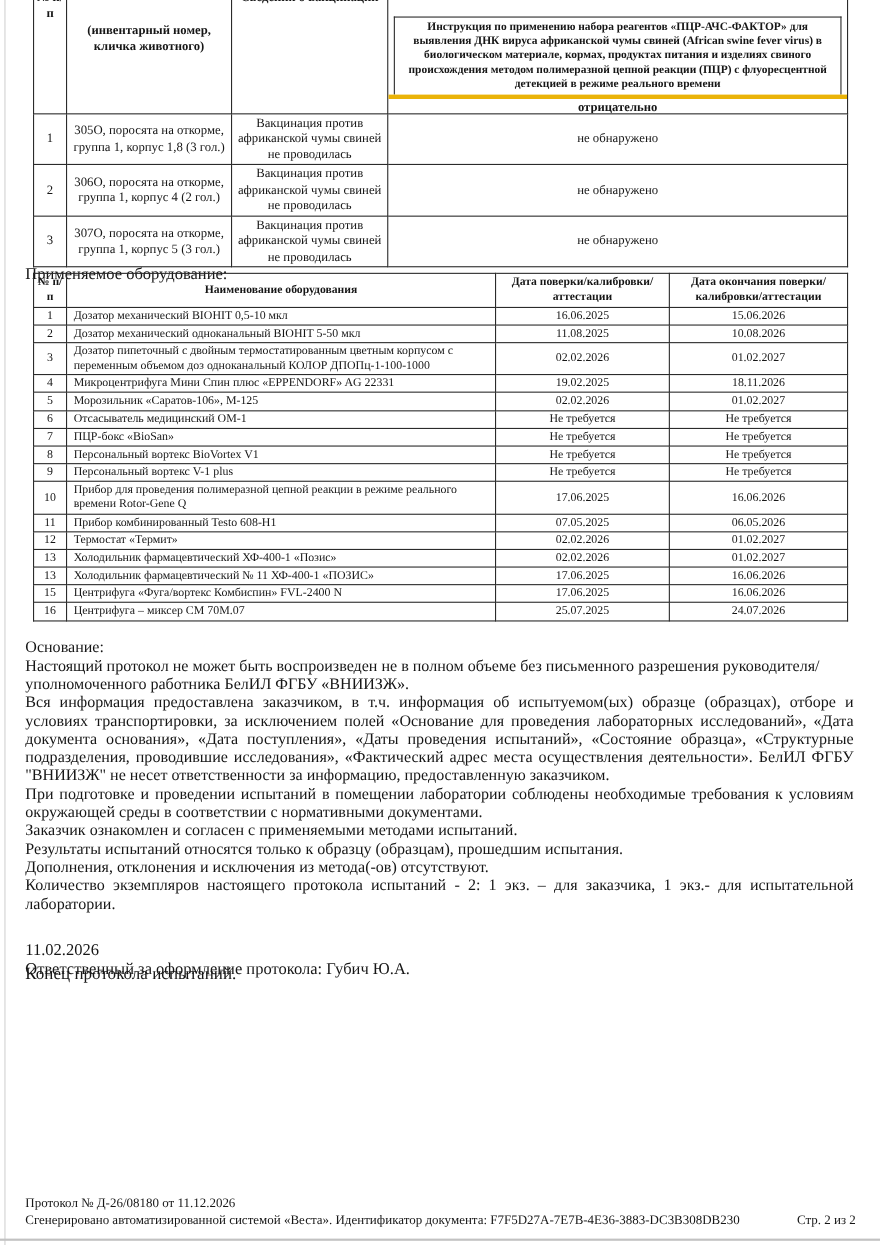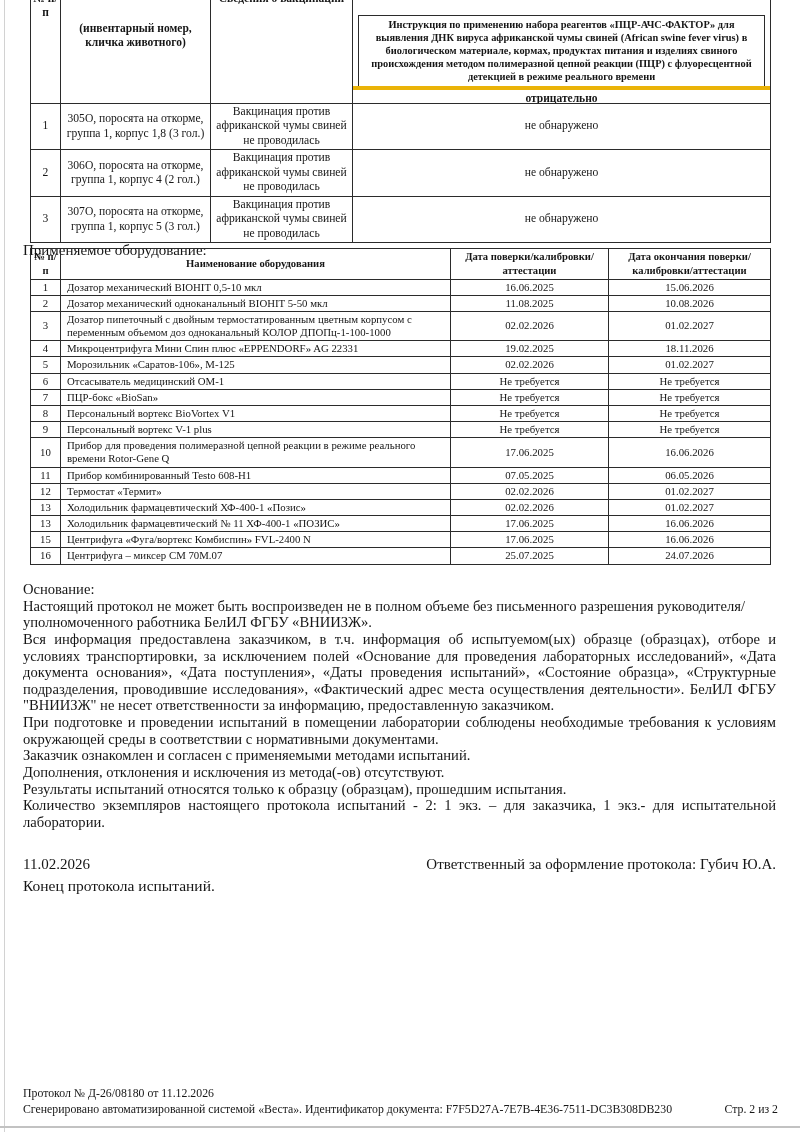--- a/index.html
+++ b/index.html
@@ -32,21 +32,21 @@
   .t2 td.name{text-align:left;padding-left:6px;}
   .t2 tr{height:16px;}
 
   
   .notes{position:absolute;left:23px;top:581px;width:753px;font-size:14.6px;line-height:1.14;}
   .notes p{margin:0;}
   .just{text-align:justify;}
 
   
   .signoff{position:absolute;left:23px;top:856px;width:753px;display:flex;
-           justify-content:space-between;font-size:15px;}
+           justify-content:flex-end;font-size:15px;flex-direction:column;}
   .endline{position:absolute;left:23px;top:877px;font-size:15.5px;}
 
   
   .footer{position:absolute;left:23px;top:1086px;width:755px;font-size:11.8px;line-height:1.25;}
   .footer-row2{display:flex;justify-content:space-between;margin-top:1px;}
 </style>
 </head>
 <body>
 
 <div class="page">
@@ -220,31 +220,31 @@
         </tr>
   </tbody>
     </table>
 
   <div class="notes">
     <p>Основание:</p>
     <p>Настоящий протокол не может быть воспроизведен не в полном объеме без письменного разрешения руководителя/уполномоченного работника БелИЛ ФГБУ «ВНИИЗЖ».</p>
     <p class="just">Вся информация предоставлена заказчиком, в т.ч. информация об испытуемом(ых) образце (образцах), отборе и условиях транспортировки, за исключением полей «Основание для проведения лабораторных исследований», «Дата документа основания», «Дата поступления», «Даты проведения испытаний», «Состояние образца», «Структурные подразделения, проводившие исследования», «Фактический адрес места осуществления деятельности». БелИЛ ФГБУ "ВНИИЗЖ" не несет ответственности за информацию, предоставленную заказчиком.</p>
     <p class="just">При подготовке и проведении испытаний в помещении лаборатории соблюдены необходимые требования к условиям окружающей среды в соответствии с нормативными документами.</p>
     <p>Заказчик ознакомлен и согласен с применяемыми методами испытаний.</p>
+    <p>Результаты испытаний относятся только к образцу (образцам), прошедшим испытания.</p>
     <p>Дополнения, отклонения и исключения из метода(-ов) отсутствуют.</p>
-    <p>Результаты испытаний относятся только к образцу (образцам), прошедшим испытания.</p>
     <p class="just">Количество экземпляров настоящего протокола испытаний - 2: 1 экз. – для заказчика, 1 экз.- для испытательной лаборатории.</p>
   </div>
 
   <div class="signoff">
     <span>11.02.2026</span>
     <span>Ответственный за оформление протокола: Губич Ю.А.</span>
   </div>
   <div class="endline">Конец протокола испытаний.</div>
 
   <div class="footer">
     <div>Протокол № Д-26/08180 от 11.12.2026</div>
     <div class="footer-row2">
-      <span>Сгенерировано автоматизированной системой «Веста». Идентификатор документа: F7F5D27A-7E7B-4E36-7511-DC3B308DB230</span>
+      <span>Сгенерировано автоматизированной системой «Веста». Идентификатор документа: F7F5D27A-7E7B-4E36-3883-DC3B308DB230</span>
       <span>Стр. 2 из 2</span>
     </div>
   </div>
 </div>
 
 </body></html>

